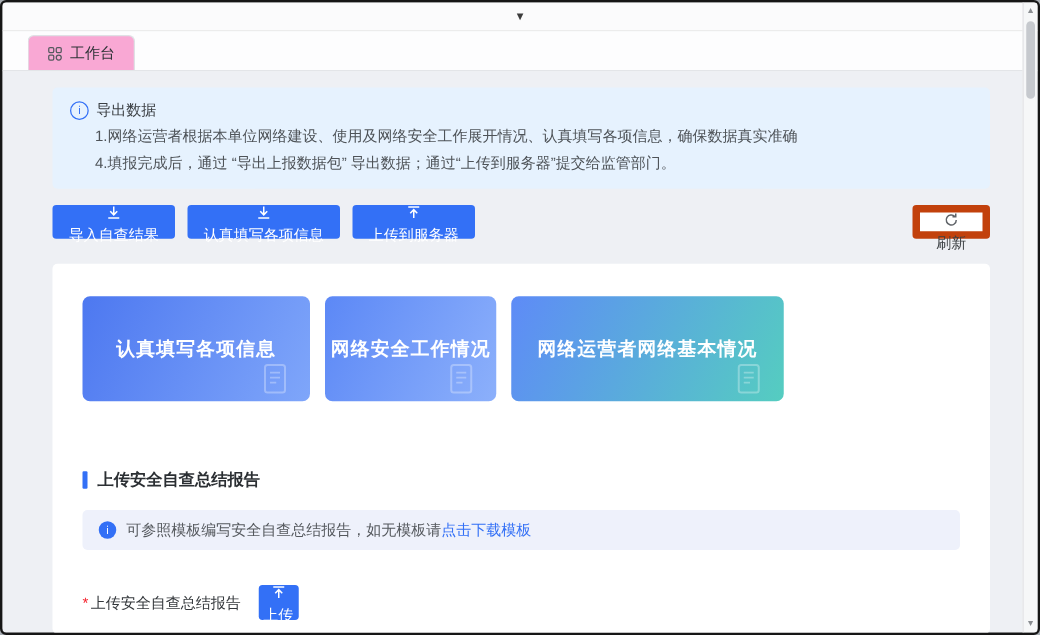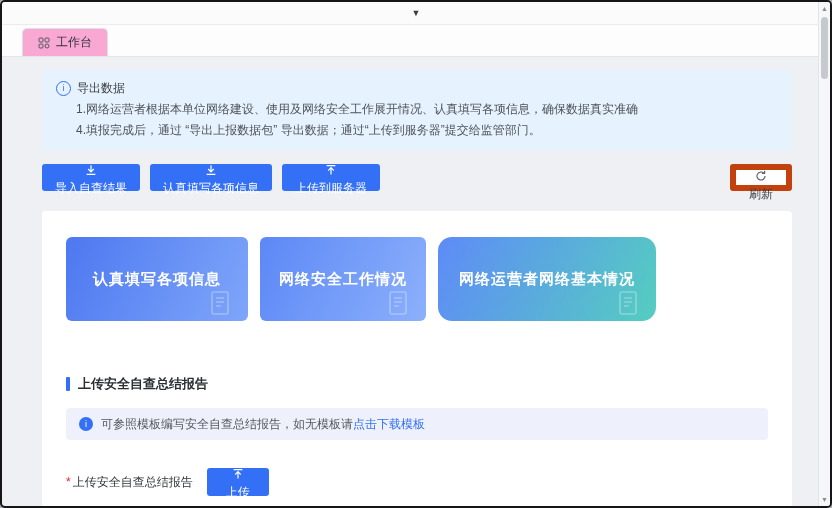--- a/index.html
+++ b/index.html
@@ -63,42 +63,42 @@
     background:#fff;border-radius:4px;margin-top:20px;
     padding:26px 24px;height:296px;box-sizing:border-box;
   }
   .cards{display:flex;gap:12px;}
   .card{
     height:84px;border-radius:6px;color:#fff;font-weight:bold;font-size:15px;
     display:flex;align-items:center;justify-content:center;
     position:relative;overflow:hidden;cursor:pointer;letter-spacing:1px;
   }
   .card-1{width:182px;background:linear-gradient(115deg,var(--card1-from,#4d78f0),var(--card1-to,#7fa6fa));}
-  .card-2{width:166px;background:linear-gradient(115deg,var(--card2-from,#5c88f6),var(--card2-to,#8cb0fb));}
-  .card-3{width:218px;background:linear-gradient(115deg,var(--card3-from,#5e8bf7),var(--card3-to,#55cdc0));border-radius:14px;}
+  .card-2{width:137px;background:linear-gradient(115deg,var(--card2-from,#5c88f6),var(--card2-to,#8cb0fb));}
+  .card-3{width:218px;background:linear-gradient(115deg,var(--card3-from,#5e8bf7),var(--card3-to,#55cdc0));}
   .card .wm{position:absolute;right:16px;bottom:5px;opacity:.3;line-height:0;}
   
   .sec-title{
     display:flex;align-items:center;gap:8px;margin-top:54px;
     font-size:13px;font-weight:bold;color:#2b2f33;
   }
   .sec-mark{width:4px;height:14px;background:var(--primary,#3370f6);border-radius:1px;}
   .hint{
     margin-top:15px;background:var(--hint-bg,#eef1fb);border-radius:4px;height:32px;
     display:flex;align-items:center;gap:8px;padding:0 13px;font-size:12px;color:#55595e;
   }
   .info-filled{
     width:14px;height:14px;border-radius:50%;background:var(--primary,#3370f6);
     color:#fff;font-size:9px;font-style:normal;line-height:1;
     display:inline-flex;align-items:center;justify-content:center;flex:none;
   }
   .link{color:var(--primary,#3370f6);text-decoration:none;cursor:pointer;}
   .upload-row{margin-top:28px;display:flex;align-items:center;font-size:12px;color:#33373b;}
   .required{color:var(--warning-red,#f5222d);margin-right:2px;}
-  .upload-row .btn{margin-left:14px;height:28px;padding:0 19px;}
+  .upload-row .btn{margin-left:14px;height:28px;padding:0 4px;}
   
   .scrollbar{
     position:absolute;top:0;right:0;bottom:0;width:12px;
     background:#f6f7f8;border-left:1px solid #e3e4e6;z-index:6;
     display:flex;flex-direction:column;align-items:center;justify-content:space-between;
     padding:3px 0;box-sizing:border-box;font-size:7px;color:#8a8d91;
   }
   .sb-thumb{
     position:absolute;top:15px;left:2px;width:7px;height:62px;
     background:#c6c9cе;background:#c6c9ce;border-radius:4px;cursor:grab;

